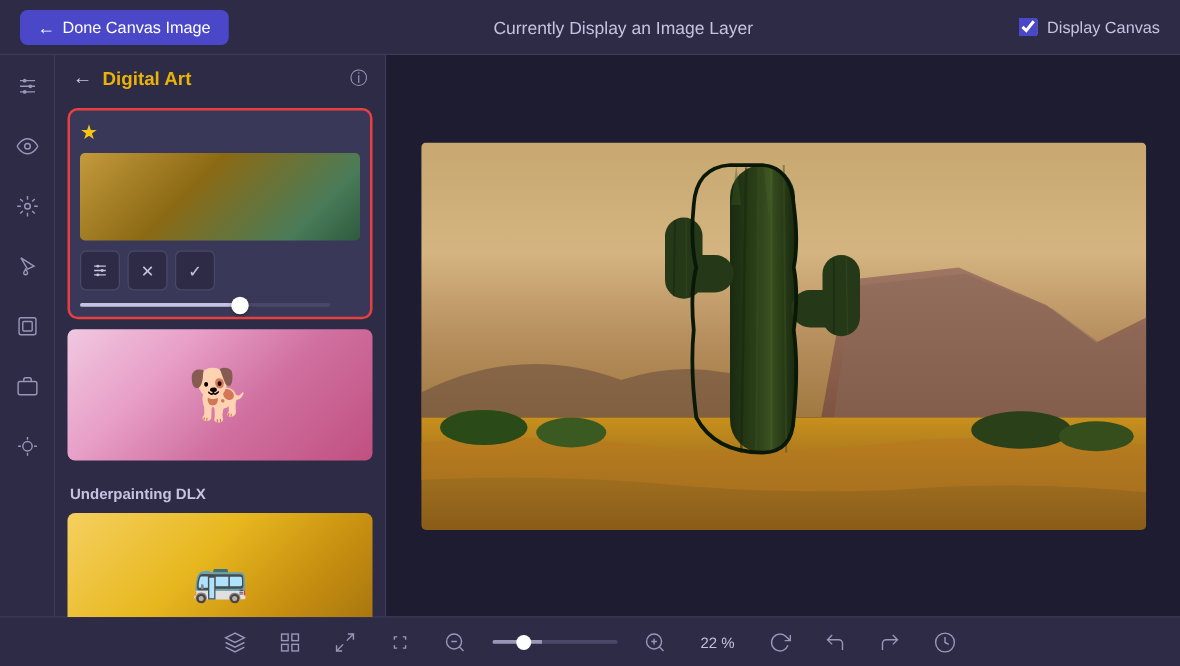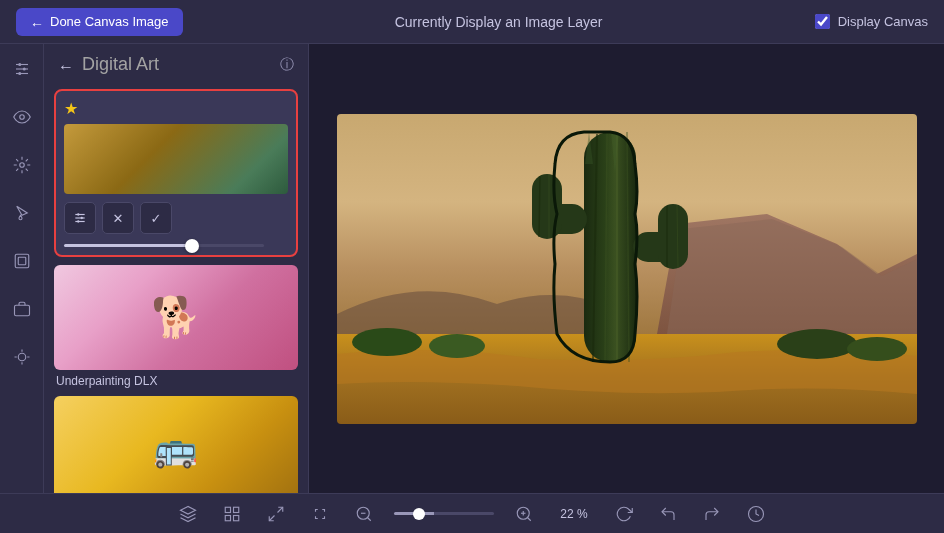--- a/index.html
+++ b/index.html
@@ -116,23 +116,23 @@
     .back-btn {
       background: none;
       border: none;
       color: #c5c3e0;
       cursor: pointer;
       font-size: 16px;
       display: flex;
       align-items: center;
     }
     .sidebar-title {
-      font-size: 18px;
-      font-weight: 400;
-      color: #a3a3a3;
+      font-size: 15px;
+      font-weight: 700;
+      color: #eab308;
     }
     .info-btn {
       background: none;
       border: none;
       color: #9997b8;
       cursor: pointer;
       font-size: 14px;
     }
 
     
@@ -153,22 +153,23 @@
     .filter-item-thumbnail {
       width: 100%;
       height: 105px;
       border-radius: 6px;
       overflow: hidden;
       position: relative;
     }
     .filter-item-label {
       font-size: 12px;
       color: #c5c3e0;
-      margin-top: 4px;
+      margin-top: 20px;
       padding-left: 2px;
+      font-weight: bold;
     }
 
     
     .filter-item-active {
       border: 2px solid #e84040;
       border-radius: 8px;
       padding: 8px;
       background: #3a3858;
       margin-bottom: 8px;
       position: relative;

